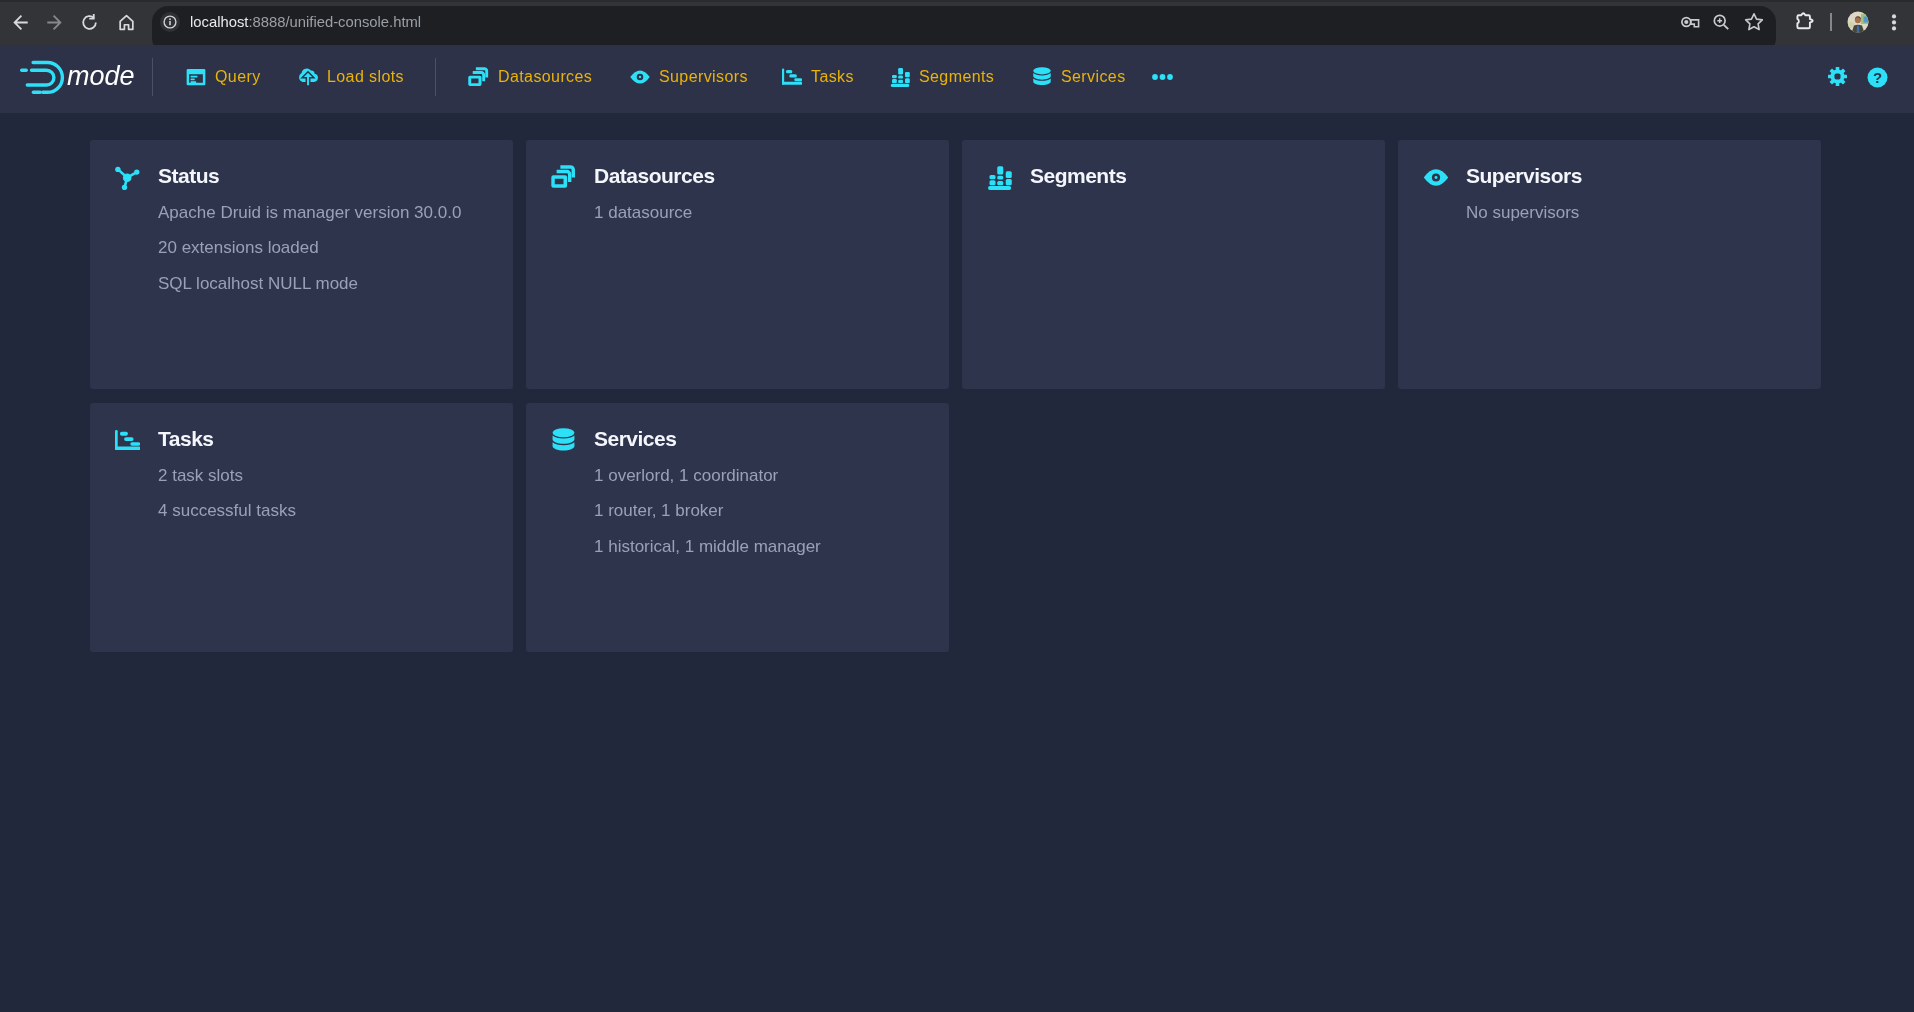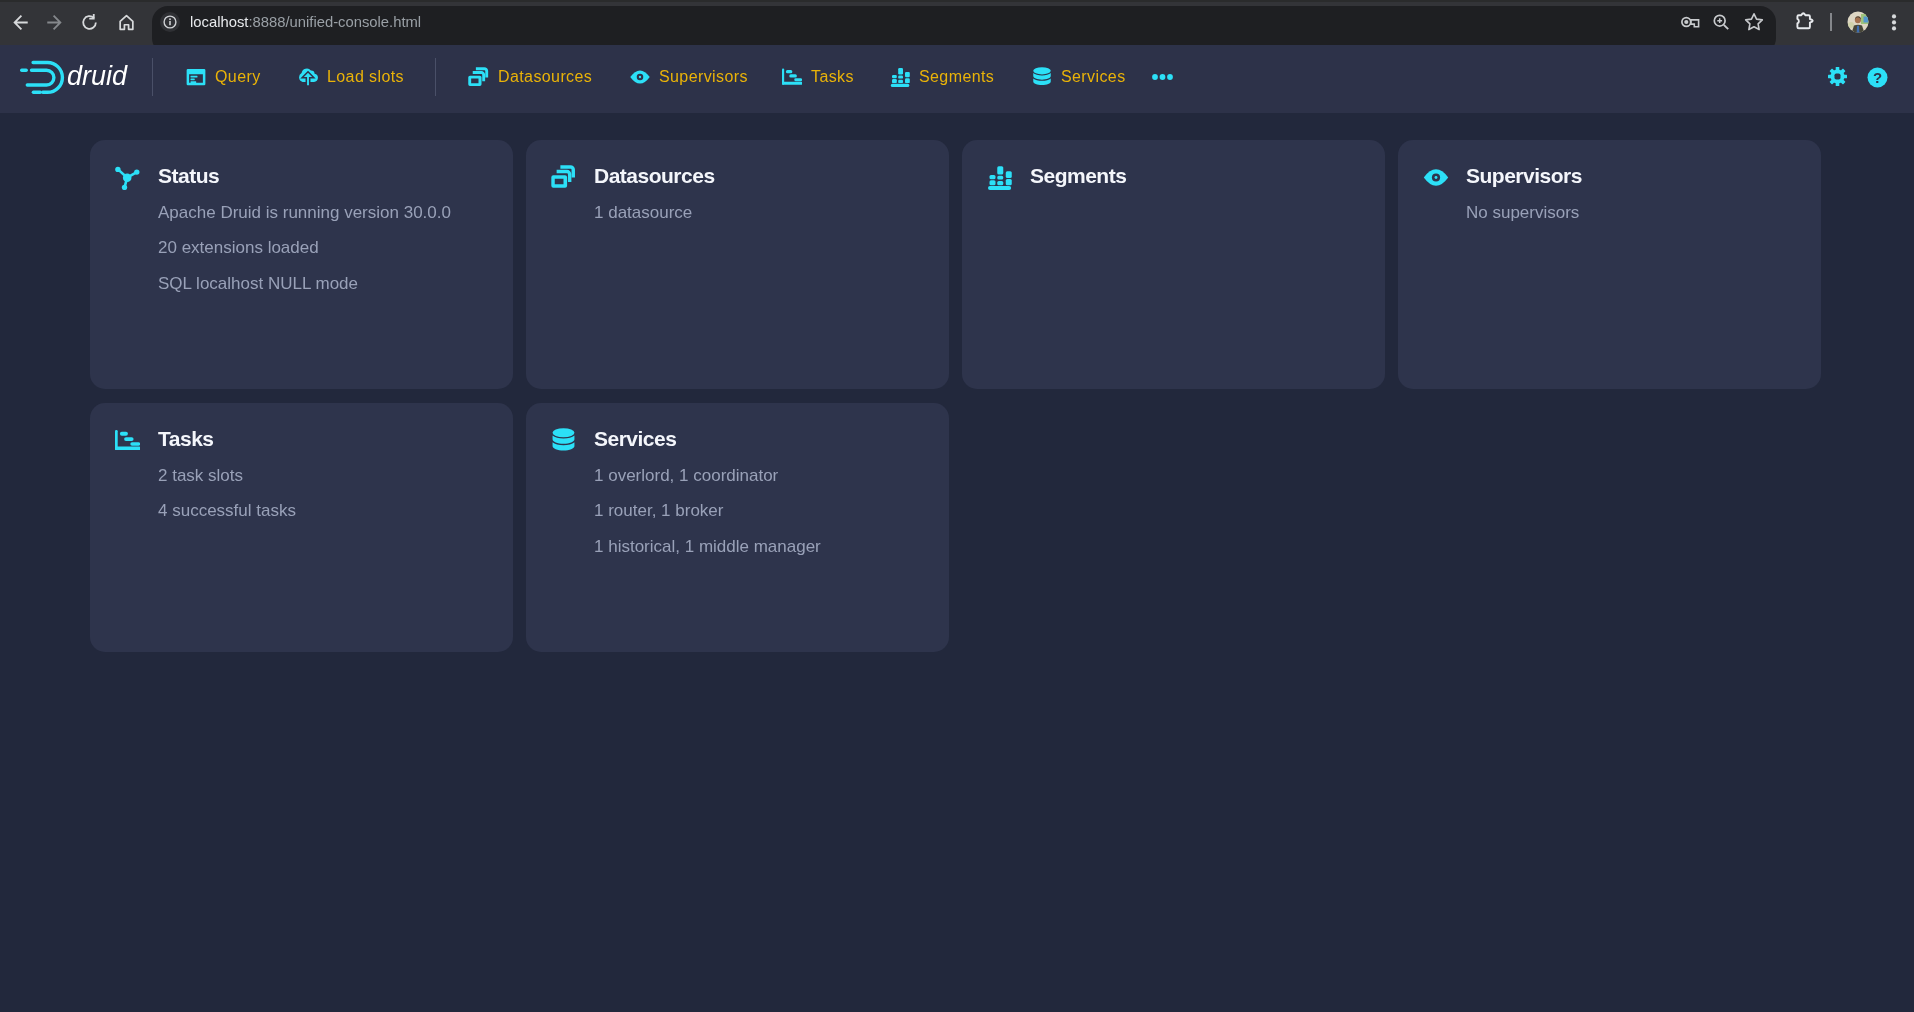--- a/index.html
+++ b/index.html
@@ -22,21 +22,21 @@
   .nav-div { position:absolute; top:13px; width:1px; height:38px; background:#4a5068; }
   .nav-item { position:absolute; top:0; height:68px; display:flex; align-items:center;
     color:#eab308; font-size:16px; padding-bottom:4px; }
   .nav-item svg { flex:none; }
   .nav-item span { margin-left:9px; letter-spacing:0.4px; }
   .logotext { position:absolute; left:67px; top:16px; font-size:27px; font-style:italic;
     color:#ffffff; letter-spacing:0px; }
 
   
   .page { position:relative; width:1914px; height:899px; background:#22283c; }
-  .card { position:absolute; width:423px; height:249px; background:#2e344c; border-radius:15px; }
+  .card { position:absolute; width:423px; height:249px; background:#2e344c; border-radius:3px; }
   .card .icon { position:absolute; left:25px; top:25px; }
   .card h3 { position:absolute; left:68px; top:18px; font-size:21px; font-weight:bold;
     color:#f4f6fb; letter-spacing:-0.5px; line-height:35px; }
   .card .body { position:absolute; left:68px; top:61.5px; }
   .card .body p { font-size:17px; line-height:22px; margin:0 0 13.5px 0; color:#99a1b8; }
 </style>
 </head>
 <body>
 
 <div class="toolbar">
@@ -119,21 +119,21 @@
 <div class="navbar">
 
   <svg class="abs" style="left:20px;top:13px" width="46" height="38" viewBox="0 0 46 38">
     <g fill="none" stroke="#2ce0f7" stroke-width="3.4" stroke-linecap="round">
       <path d="M13.1 4.5 H27.5 A14.9 14.9 0 0 1 27.5 34.3 H22.8"></path>
       <path d="M13.4 34.3 H20.2"></path>
       <path d="M11.5 12.2 H26.5 A7.4 7.4 0 0 1 26.5 27 H7.3"></path>
       <path d="M1.7 12.2 H6.2"></path>
     </g>
   </svg>
-  <div class="logotext">druid</div>
+  <div class="logotext">mode</div>
   <div class="nav-div" style="left:152px"></div>
 
   <div class="nav-item" style="left:186px">
     <svg width="20" height="20" viewBox="0 0 16 16" fill="#2ce0f7">
       <path fill-rule="evenodd" d="M1.5 1.5 h13 a1 1 0 0 1 1 1 v11 a1 1 0 0 1 -1 1 h-13 a1 1 0 0 1 -1 -1 v-11 a1 1 0 0 1 1 -1 Z M2.5 5.8 v6.7 h11 v-6.7 Z"></path>
       <rect x="3.6" y="7" width="5.6" height="1.35" rx="0.3"></rect>
       <rect x="3.6" y="9.2" width="3.4" height="1.35" rx="0.3"></rect>
       <rect x="3.6" y="11.4" width="4.6" height="1.35" rx="0.3"></rect>
     </svg>
     <span>Query</span>
@@ -230,21 +230,21 @@
   <div class="card" style="left:90px;top:27px">
     <svg class="icon" width="25" height="25" viewBox="0 0 25 25" fill="#2ce0f7" stroke="#2ce0f7">
       <path d="M3 4.4 L12.2 12.7 M21.8 7.1 L12.2 12.7 M9.5 22.4 L12.2 12.7" stroke-width="2.6"></path>
       <circle cx="2.9" cy="4.4" r="2.7" stroke="none"></circle>
       <circle cx="21.8" cy="7.1" r="2.7" stroke="none"></circle>
       <circle cx="9.5" cy="22.4" r="2.7" stroke="none"></circle>
       <circle cx="12.2" cy="12.7" r="4.3" stroke="none"></circle>
     </svg>
     <h3>Status</h3>
     <div class="body">
-      <p>Apache Druid is running version 30.0.0</p>
+      <p>Apache Druid is manager version 30.0.0</p>
       <p>20 extensions loaded</p>
       <p>SQL localhost NULL mode</p>
     </div>
   </div>
 
   <div class="card" style="left:526px;top:27px">
     <svg class="icon" width="25" height="25" viewBox="0 0 16 16" fill="none" stroke="#2ce0f7">
       <path fill="#2ce0f7" stroke="none" fill-rule="evenodd" d="M0.2 7.9 a1.3 1.3 0 0 1 1.3 -1.3 h7.5 a1.3 1.3 0 0 1 1.3 1.3 v5.3 a1.3 1.3 0 0 1 -1.3 1.3 h-7.5 a1.3 1.3 0 0 1 -1.3 -1.3 Z M2.4 8.8 v3.5 h5.6 v-3.5 Z"></path>
       <path d="M3.6 4.2 h6.6 a1.75 1.75 0 0 1 1.75 1.75 v4.9" stroke-width="2.2"></path>
       <path d="M6 1.3 h6.5 a1.75 1.75 0 0 1 1.75 1.75 v4.9" stroke-width="2.2"></path>

